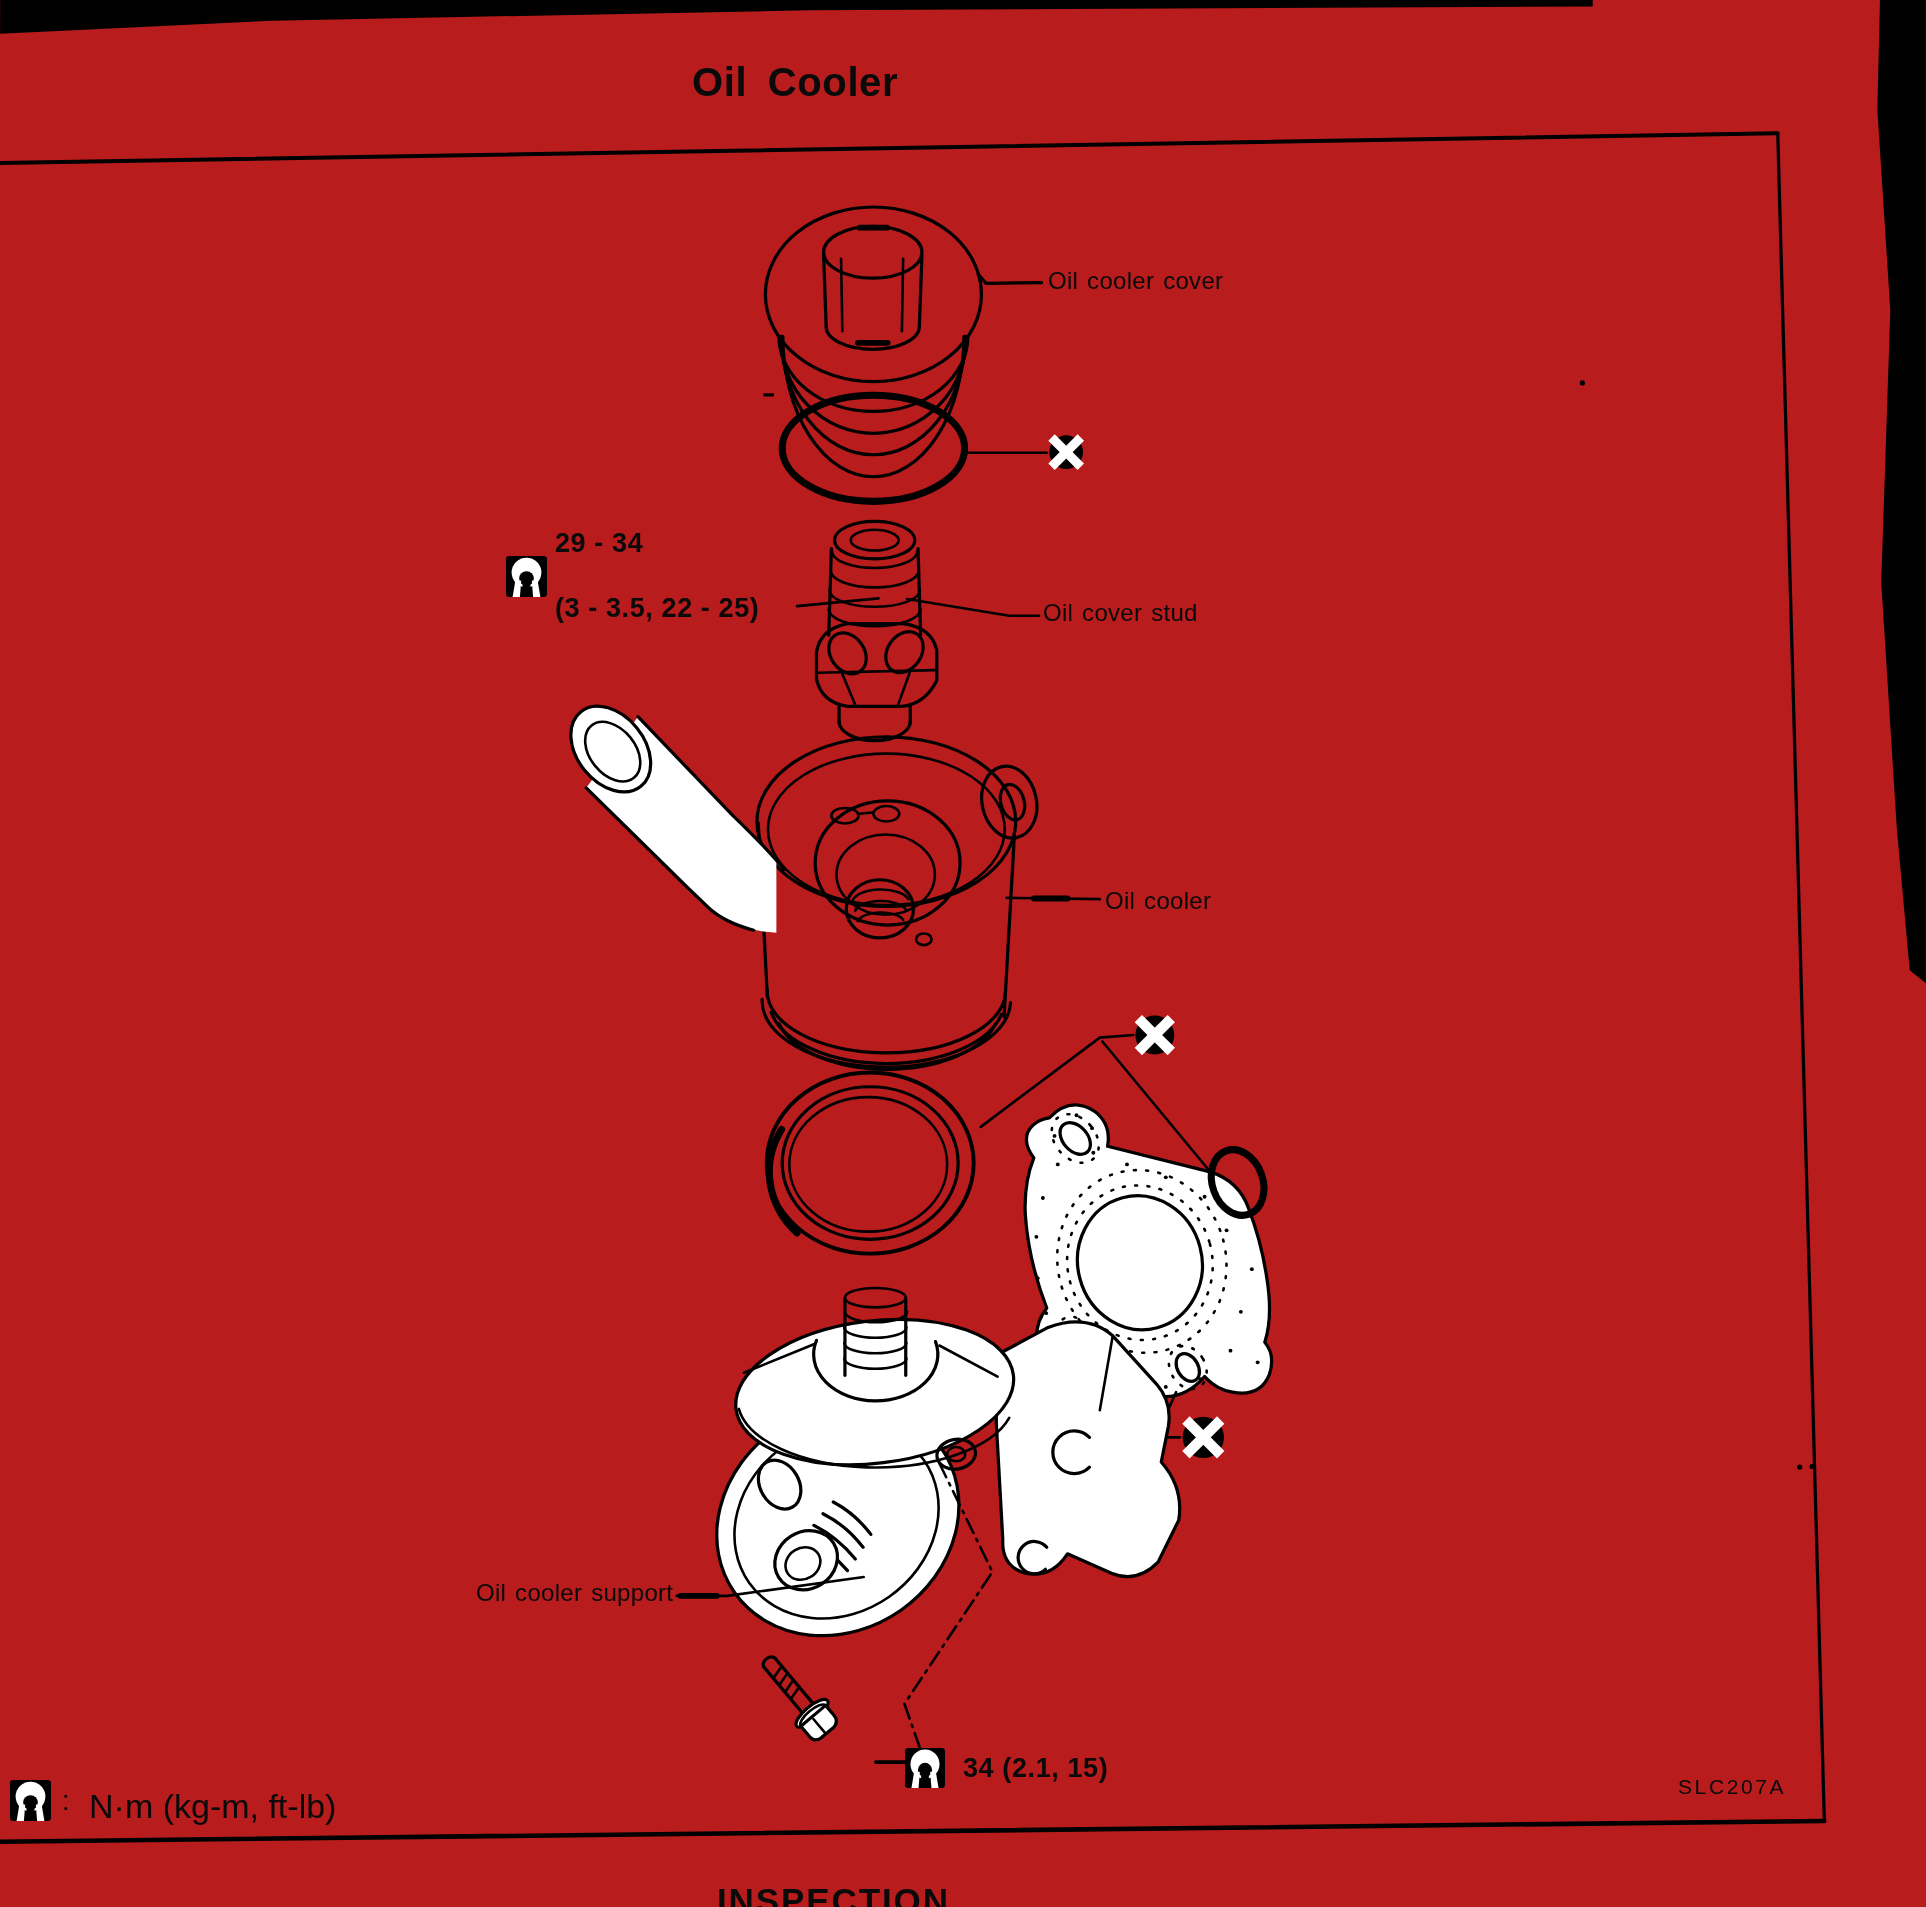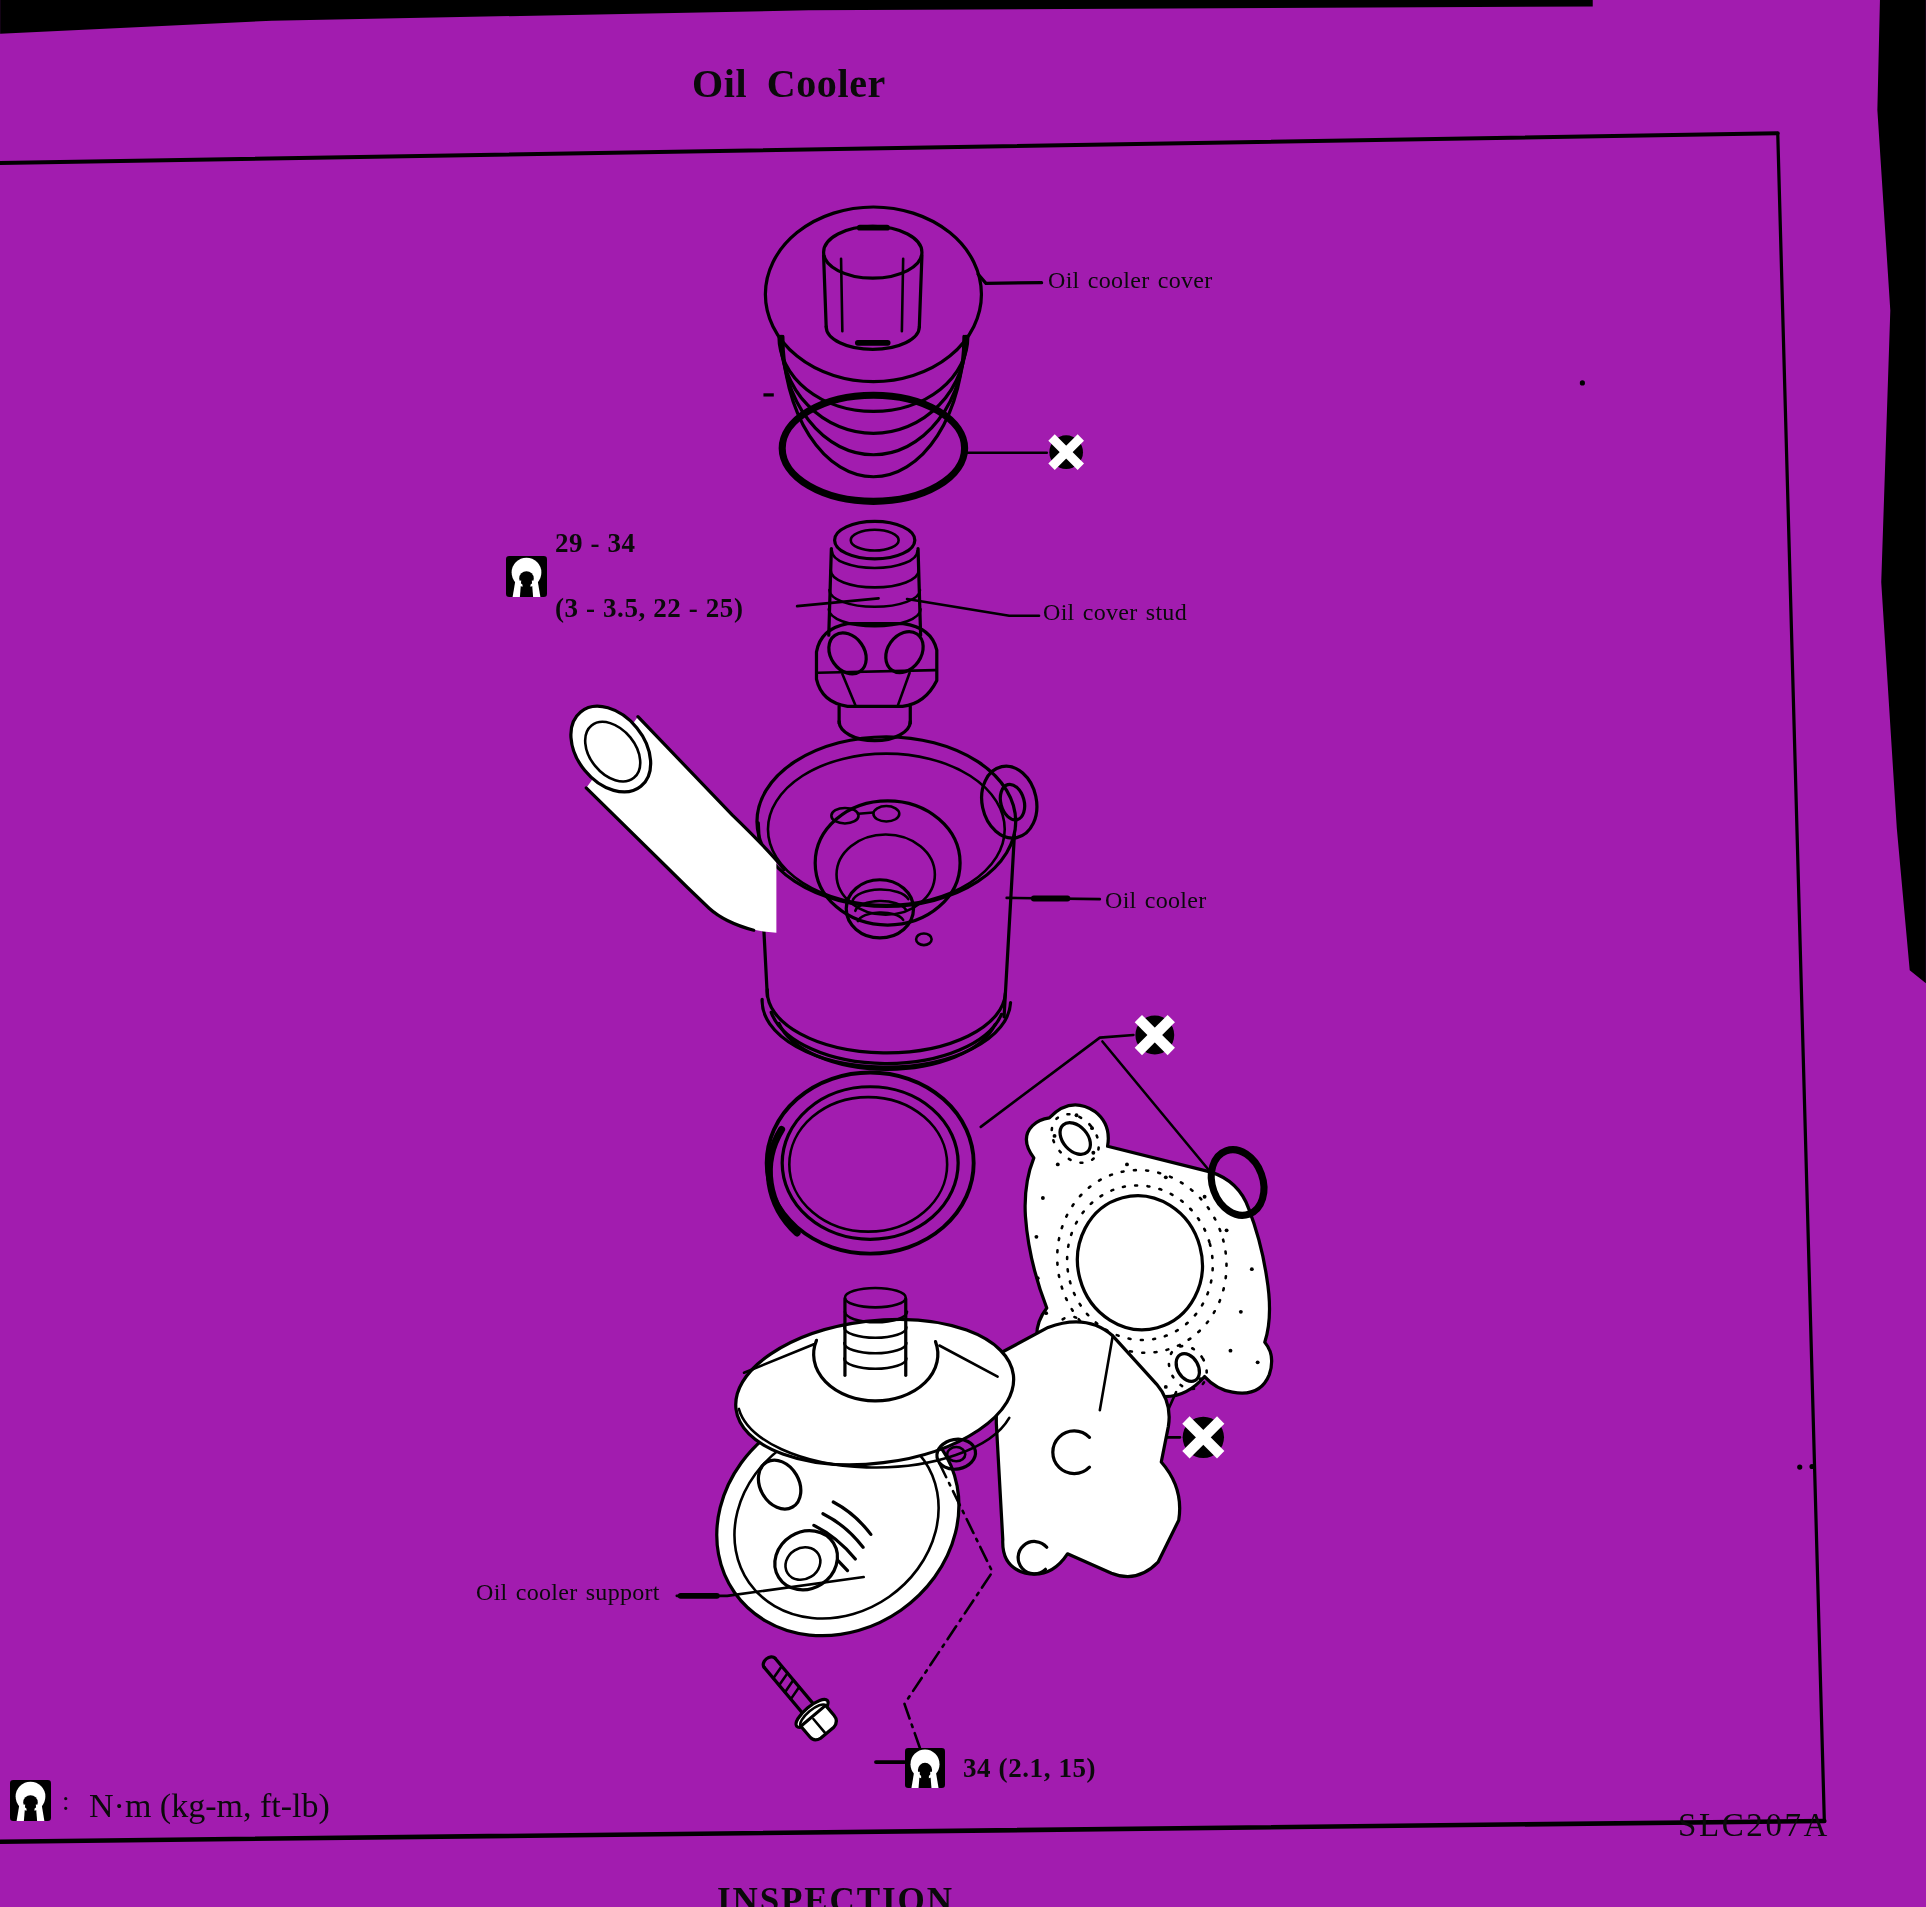--- a/index.html
+++ b/index.html
@@ -1,22 +1,22 @@
 <!DOCTYPE html>
 <html style="font-size:10.4px"><head>
 <meta charset="utf-8">
 <style>
   html,body{margin:0;padding:0;background:#fff;}
-  .page{position:relative;width:1926px;height:1907px;background:#a21caf;overflow:hidden;
-        font-family:Liberation Serif, serif;color:#0a0a0a;}
+  .page{position:relative;width:1926px;height:1907px;background:#b91c1c;overflow:hidden;
+        font-family:Liberation Sans, sans-serif;color:#0a0a0a;}
   .abs{position:absolute;white-space:nowrap;}
   .title{font-size:40px;font-weight:bold;letter-spacing:0.6px;word-spacing:9px;}
   .lbl{font-size:24px;letter-spacing:0.3px;word-spacing:1.9px;}
   .torque{font-size:27px;font-weight:bold;letter-spacing:0.6px;}
-  .figcode{font-size:33px;letter-spacing:2.6px;margin-top:32px;}
+  .figcode{font-size:21px;letter-spacing:2.6px;}
   .legend-units{font-size:34px;}
   .legend-colon{font-size:27px;}
   .inspect{font-size:35px;font-weight:bold;letter-spacing:1.9px;}
   svg{display:block;}
   .art{position:absolute;left:0;top:0;}
   .icon-box{position:absolute;}
 </style>
 </head>
 <body>
 

